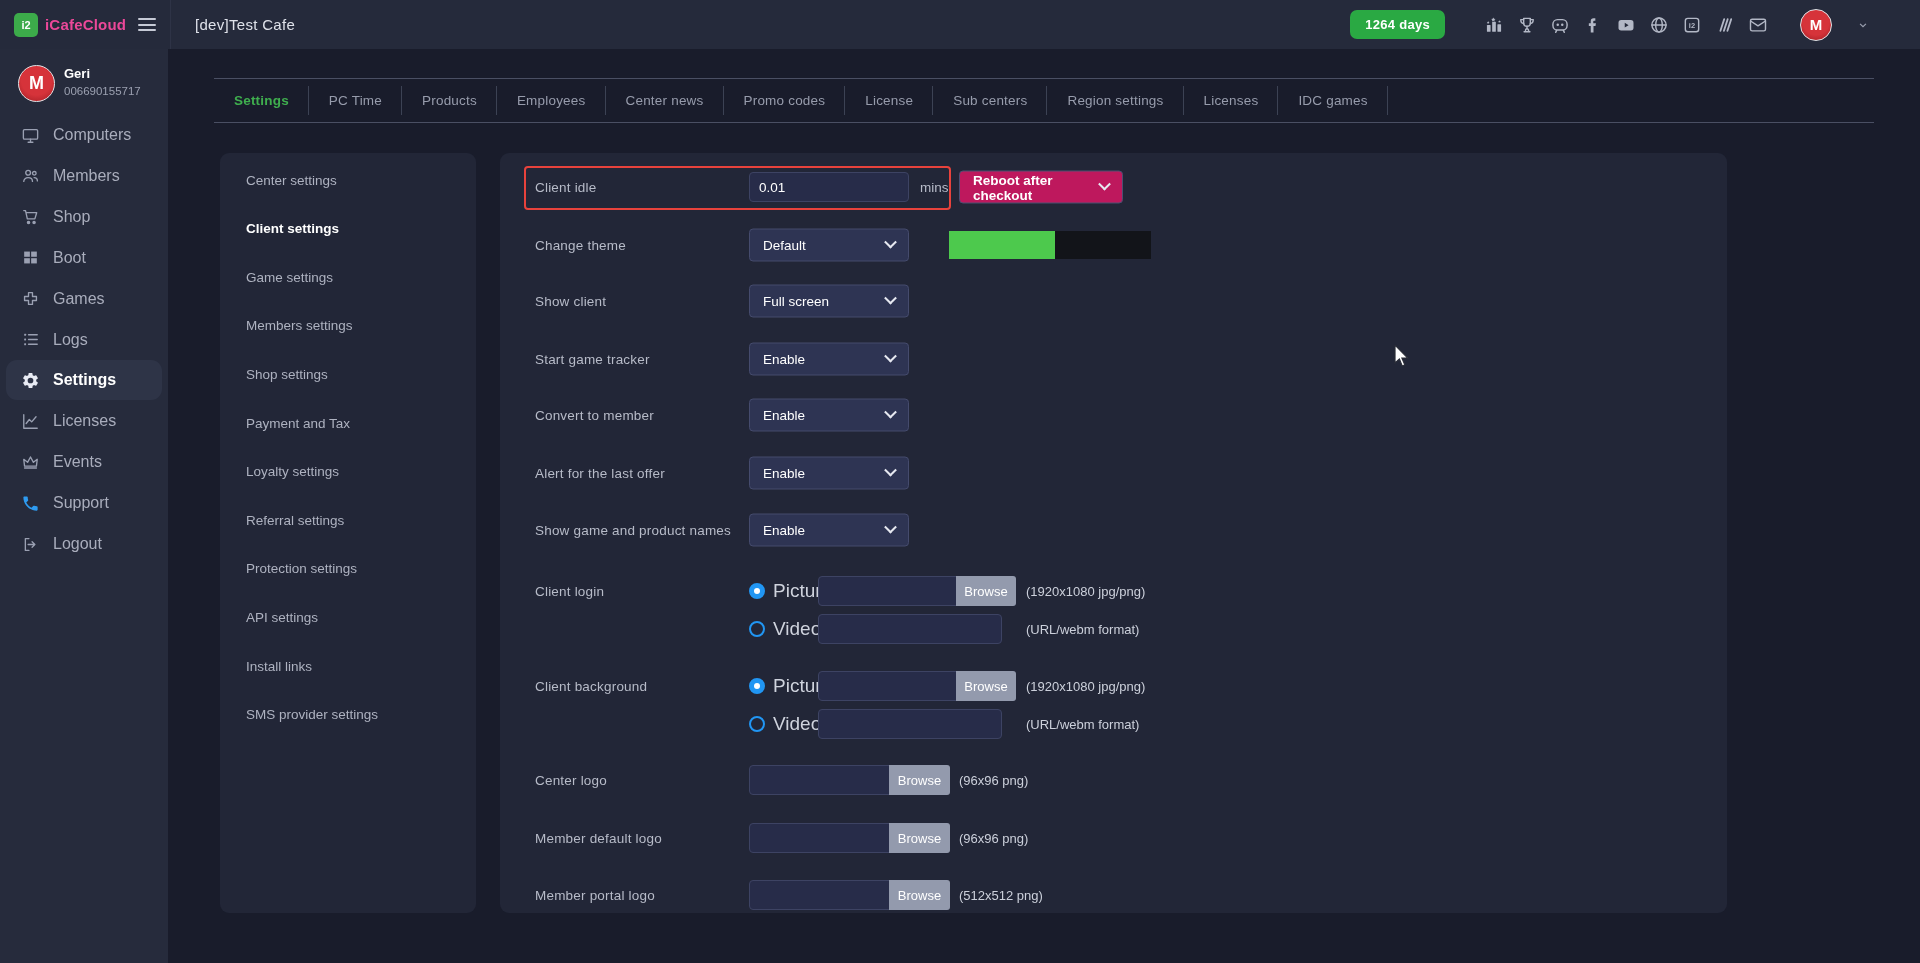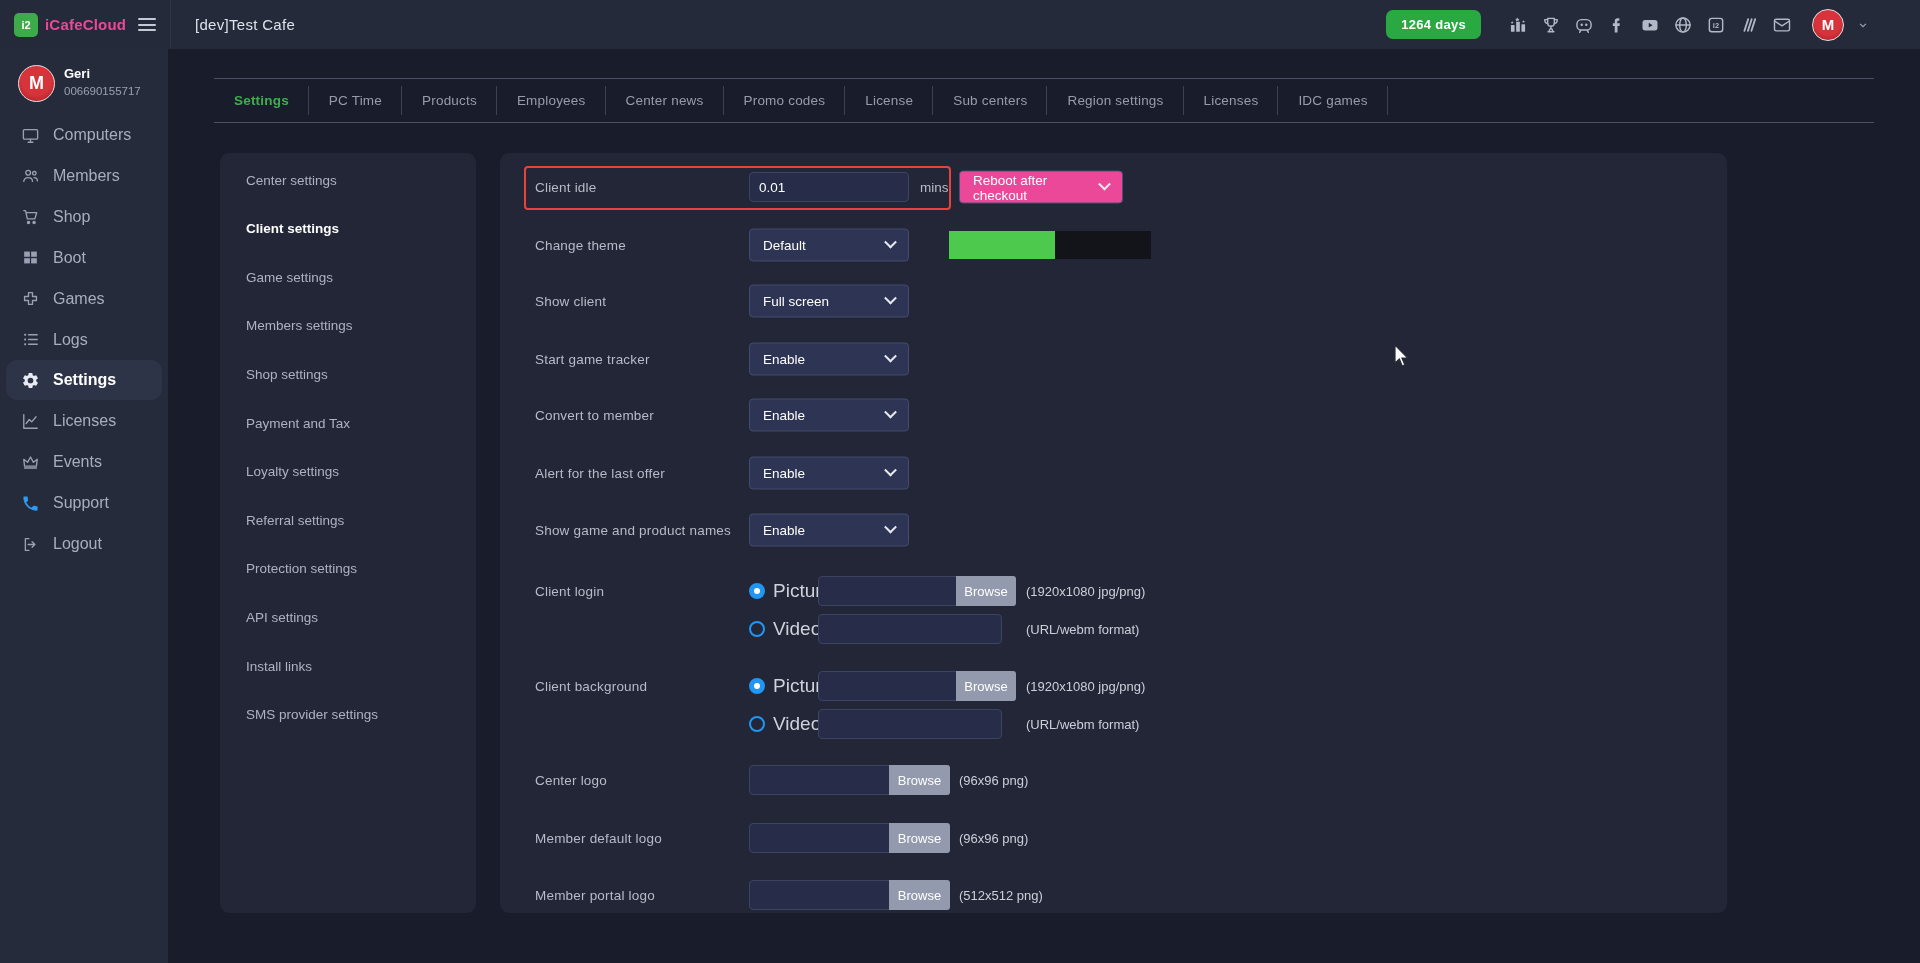--- a/index.html
+++ b/index.html
@@ -11,21 +11,21 @@
   }
   
   .topbar{position:absolute;left:0;top:0;width:1920px;height:49px;background:#252a3b;display:flex;align-items:center;z-index:5;}
   .brand-area{width:170px;height:100%;display:flex;align-items:center;border-right:1px solid #2e3346;flex:0 0 auto;}
   .brand-logo{width:24px;height:24px;border-radius:5px;background:#3cab4a;color:#fff;display:flex;align-items:center;justify-content:center;
     font-size:11px;font-weight:bold;margin-left:14px;flex:0 0 auto;}
   .brand-text{color:#ec4899;font-size:15px;font-weight:bold;margin-left:7px;letter-spacing:.2px;}
   .hamburger{margin-left:auto;margin-right:14px;width:18px;cursor:pointer;}
   .hamburger span{display:block;height:2px;background:#c6cad6;margin:3.5px 0;border-radius:1px;}
   .page-title{color:#dfe2ea;font-size:15px;margin-left:24px;letter-spacing:.3px;}
-  .topbar-right{margin-left:auto;display:flex;align-items:center;padding-right:50px;gap:12px;}
+  .topbar-right{margin-left:auto;display:flex;align-items:center;padding-right:50px;gap:24px;}
   .days-badge{background:#2aa943;color:#fff;font-size:13px;font-weight:bold;padding:7px 15px;border-radius:7px;margin-right:14px;letter-spacing:.3px;}
   .tb-icon{color:#b3b8c6;display:flex;align-items:center;justify-content:center;width:21px;height:21px;cursor:pointer;}
   .tb-avatar{width:30px;height:30px;border-radius:50%;background:radial-gradient(circle at 50% 40%, #d6333a 55%, #9e1c22 100%);
     border:1px solid #e3e3e6;color:#fff;font-weight:bold;font-size:15px;display:flex;align-items:center;justify-content:center;margin-left:8px;cursor:pointer;}
   .tb-caret{color:#9ba0b0;display:flex;align-items:center;cursor:pointer;}
   
   .sidebar{position:absolute;left:0;top:49px;width:168px;height:914px;background:#262b3c;z-index:4;}
   .user-block{position:absolute;left:0;top:0;width:168px;height:72px;}
   .user-avatar{position:absolute;left:18px;top:16px;width:37px;height:37px;border-radius:50%;
     background:radial-gradient(circle at 50% 40%, #d6333a 55%, #9e1c22 100%);border:1px solid #e3e3e6;
@@ -52,21 +52,21 @@
   .menu-item.active{color:#ffffff;font-weight:bold;}
   
   .row{position:absolute;left:0;right:0;height:32px;}
   .flabel{position:absolute;left:35px;top:50%;transform:translateY(-50%);font-size:13.5px;color:#b7bbc8;letter-spacing:.2px;}
   .tinput{position:absolute;top:50%;transform:translateY(-50%);height:30px;background:#272c49;border:1px solid #3d4363;border-radius:4px;
     color:#fff;padding:0 9px;font-size:13.5px;box-sizing:border-box;font-family:inherit;outline:none;}
   .sel{position:absolute;top:50%;transform:translateY(-50%);height:33px;background:#2e3453;border:1px solid #454b6d;border-radius:4px;
     color:#fff;display:flex;align-items:center;justify-content:space-between;padding:0 13px;font-size:13.5px;box-sizing:border-box;cursor:pointer;}
   .sel::after{content:"";width:7px;height:7px;border-right:2px solid #e6e8f0;border-bottom:2px solid #e6e8f0;
     transform:rotate(45deg) translate(-2px,-2px);flex:0 0 auto;margin-left:12px;}
-  .sel.lighter{background:#ec4899;border-color:#4a5173;font-weight:normal;}
+  .sel.lighter{background:#be185d;border-color:#4a5173;font-weight:bold;}
   .unit{position:absolute;left:420px;top:50%;transform:translateY(-50%);color:#b7bbc8;font-size:13.5px;}
   .hl-box{position:absolute;left:24px;top:13px;width:427px;height:44px;border:2px solid #e8423c;border-radius:4px;box-sizing:border-box;pointer-events:none;}
   .swatch{position:absolute;left:449px;top:50%;transform:translateY(-50%);width:202px;height:28px;display:flex;overflow:hidden;}
   .swatch>div{height:100%;}
   .browse{position:absolute;top:50%;transform:translateY(-50%);height:30px;background:#939aad;color:#fff;display:flex;align-items:center;
     justify-content:center;font-size:13px;border-radius:0 3px 3px 0;cursor:pointer;box-sizing:border-box;}
   .hint{position:absolute;top:50%;transform:translateY(-50%);font-size:13px;color:#ccd0db;white-space:nowrap;}
   .radio{position:absolute;left:249px;width:16px;height:16px;border-radius:50%;border:2px solid #2196f3;box-sizing:border-box;
     top:50%;transform:translateY(-50%);cursor:pointer;}
   .radio.sel-on{background:#2196f3;}

